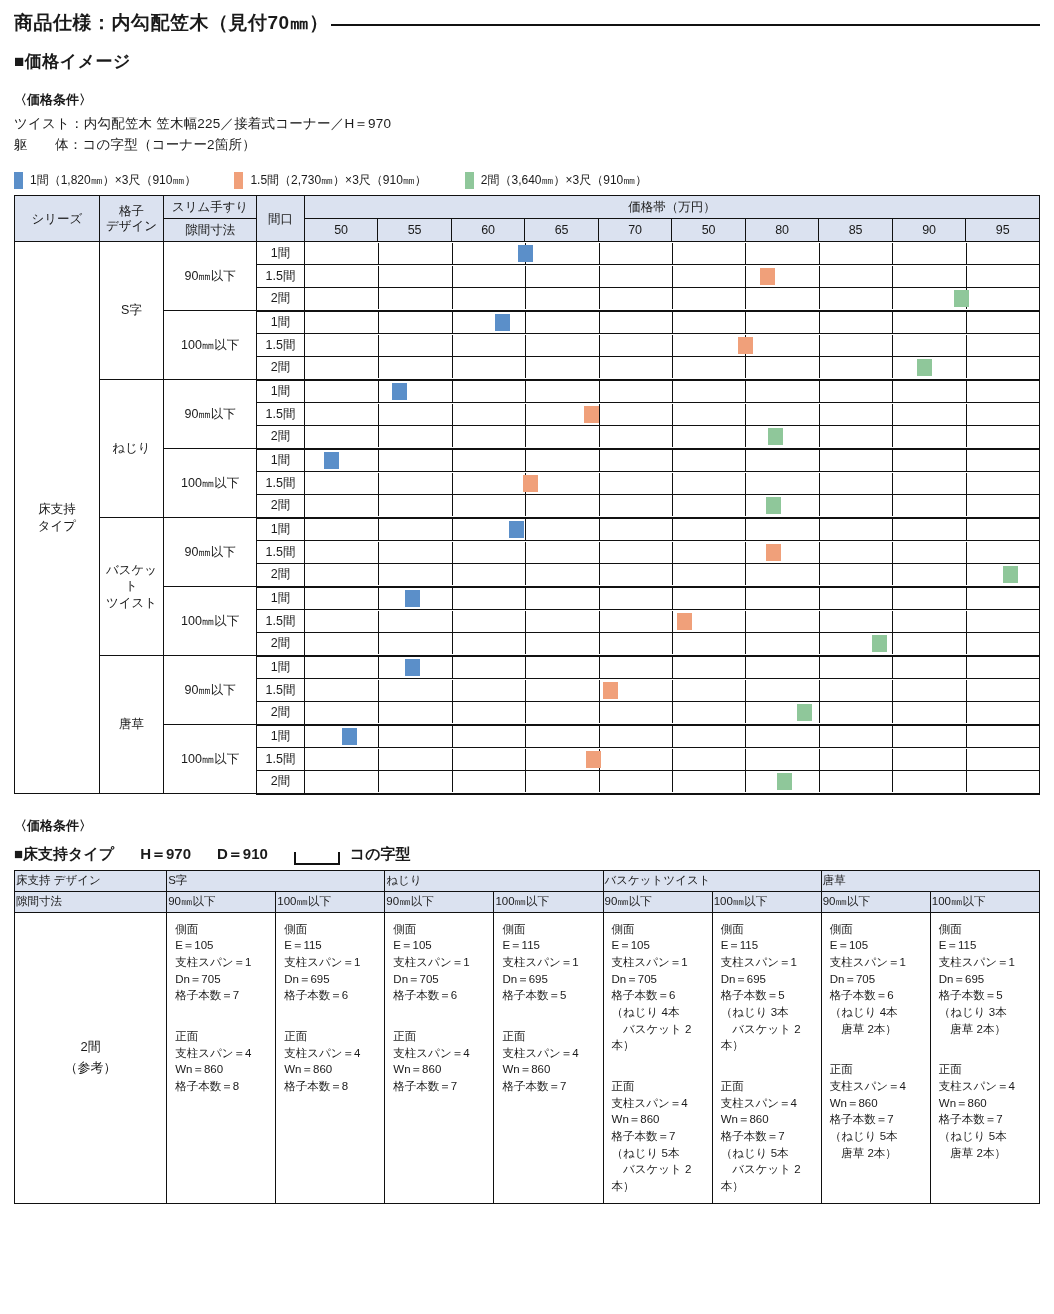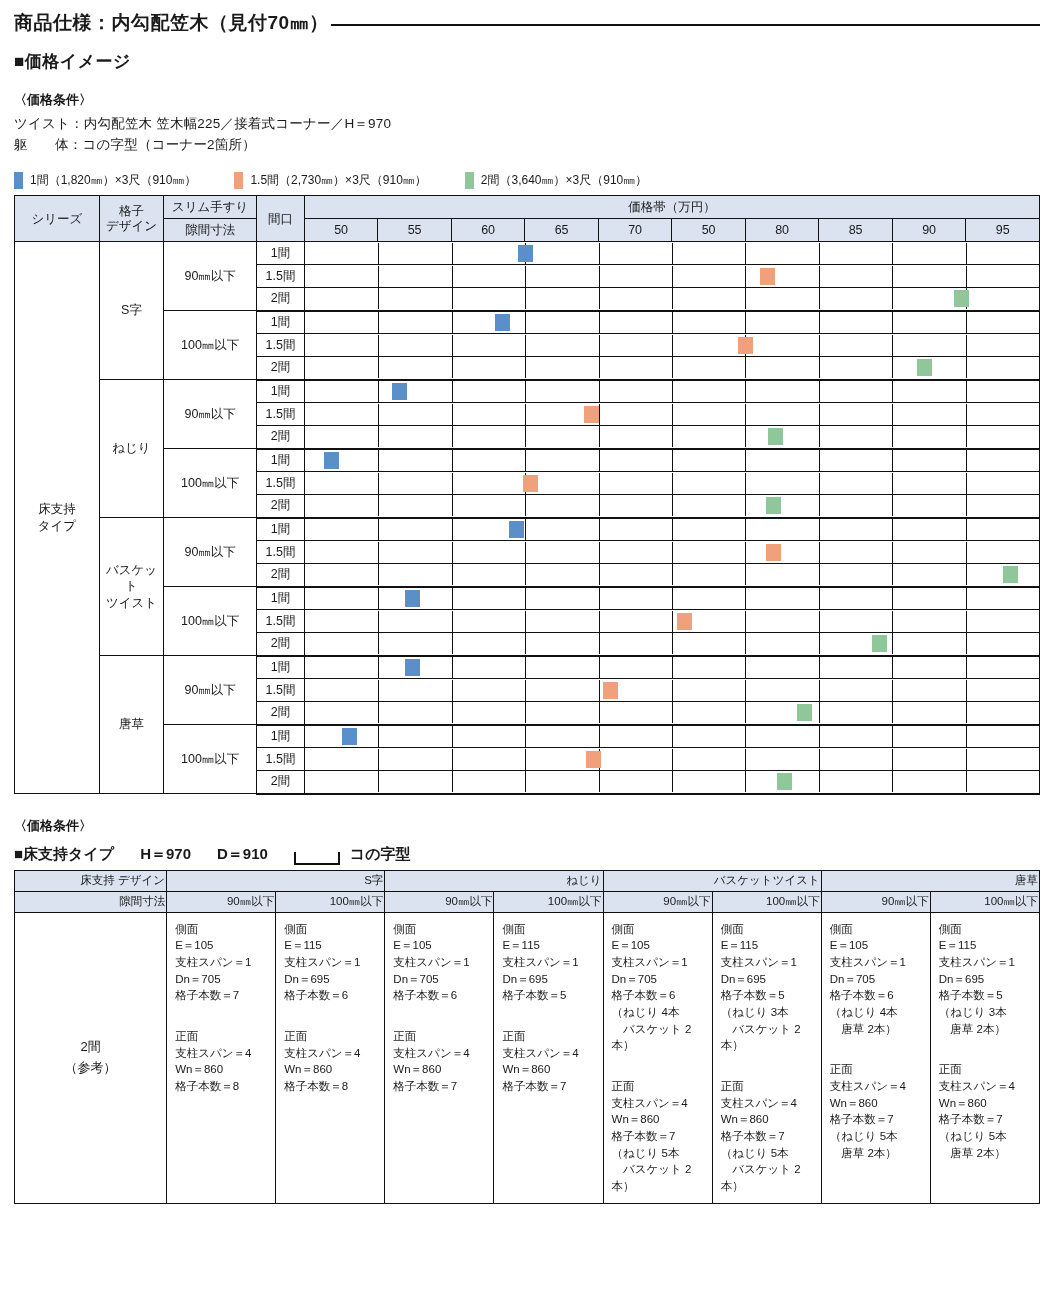--- a/index.html
+++ b/index.html
@@ -45,21 +45,21 @@
   .hcell { height:22px; line-height:22px; }
   .vcell { text-align:center; font-size:12.5px; }
   .row-h { height:23px; }
   .maki { text-align:center; font-size:12.5px; background:#fff; }
   .plotcell { position:relative; background:#fff; }
   .bar { position:absolute; top:2px; bottom:2px; width:15px; }
 
   
   table.bot { border-collapse:collapse; width:1026px; table-layout:fixed; margin-top:4px; }
   table.bot td, table.bot th { border:1px solid #111; font-weight:normal; }
-  .bhdr { background:#dbe2f0; text-align:right; font-size:11.5px; height:21px; }
+  .bhdr { background:#dbe2f0; text-align:left; font-size:11.5px; height:21px; }
   .bcell { vertical-align:top; font-size:11.5px; padding:8px 6px 8px 8px; line-height:1.45; }
   .bleft { text-align:center; vertical-align:middle; font-size:13px; line-height:1.6; }
   .blk { white-space:pre-line; }
   .blk.second { margin-top:24px; }
 
   .kata-row { display:flex; align-items:center; margin:10px 0 6px 0; font-size:15px; font-weight:bold; }
   .kata-row .gap { display:inline-block; width:26px; }
   .ushape { display:inline-block; width:46px; height:13px;
             border-left:2px solid #111; border-right:2px solid #111; border-bottom:2px solid #111;
             margin:0 10px 0 26px; position:relative; top:4px;}

